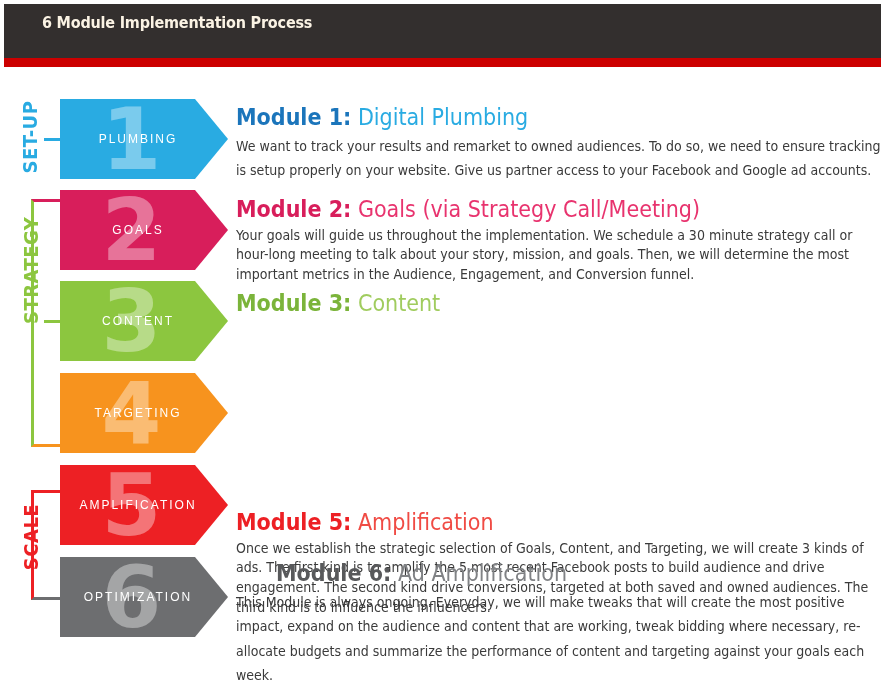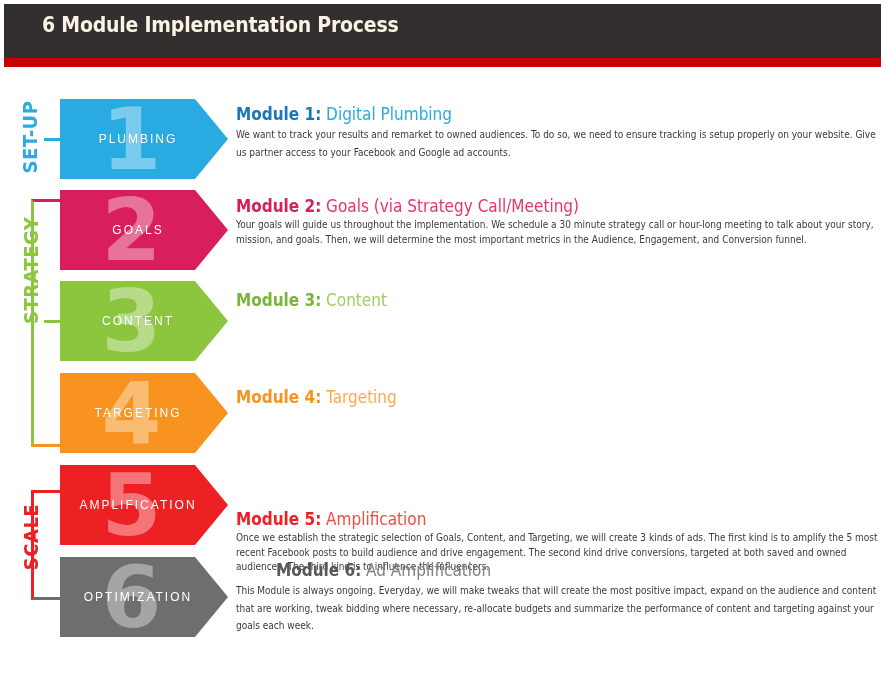--- a/index.html
+++ b/index.html
@@ -23,21 +23,21 @@
     top: 4px;
     width: 877px;
     height: 54px;
     background: #332F2E;
   }
   #header-title {
     position: absolute;
     left: 42px;
     top: 13px;
     font-family: "Liberation Sans Narrow", "DejaVu Sans Condensed", "Liberation Sans", sans-serif;
-    font-size: 21px;
+    font-size: 16px;
     font-weight: bold;
     letter-spacing: -0.2px;
     color: #FBF3E4;
     white-space: nowrap;
   }
   #header-accent {
     position: absolute;
     left: 4px;
     top: 58px;
     width: 877px;
@@ -117,34 +117,34 @@
   }
 
   
   .module-block {
     position: absolute;
     left: 236px;
     width: 646px;
   }
   .module-heading {
     font-family: "Liberation Sans Narrow", "DejaVu Sans Condensed", "Liberation Sans", sans-serif;
-    font-size: 17px;
+    font-size: 23px;
     line-height: 1.2;
     margin: 0 0 2px 0;
     white-space: nowrap;
   }
   .module-heading .mod-label {
     font-weight: bold;
   }
   .module-heading .mod-title {
     font-weight: normal;
   }
   .module-body {
     font-family: "Liberation Sans Narrow", "DejaVu Sans Condensed", "Liberation Sans", sans-serif;
-    font-size: 10px;
+    font-size: 14px;
     line-height: 1.42;
     color: #3A3A3A;
     margin: 0;
   }
   .module-body.loose { line-height: 1.75; }
 </style>
 </head>
 <body>
 
 <div id="header-bar"></div>
@@ -215,23 +215,20 @@
   <p class="module-body">Your goals will guide us throughout the implementation. We schedule a 30 minute strategy call or hour-long meeting to talk about your story, mission, and goals. Then, we will determine the most important metrics in the Audience, Engagement, and Conversion funnel.</p>
 </div>
 
 <div class="module-block" style="top:290px;">
   <p class="module-heading">
     <span class="mod-label" style="color:#7BB43A;">Module 3:</span><span class="mod-title" style="color:#A0CC5E;"> Content</span>
   </p>
 </div>
 
 <div class="module-block" style="top:387px;">
-  <p class="module-heading">
-    <span class="mod-label" style="color:#F7931E;">Module 4:</span><span class="mod-title" style="color:#FBA94C;"> Targeting</span>
-  </p>
 </div>
 
 <div class="module-block" style="top:477px;margin-top:32px;">
   <p class="module-heading">
     <span class="mod-label" style="color:#ED2024;">Module 5:</span><span class="mod-title" style="color:#F04B44;"> Amplification</span>
   </p>
   <p class="module-body">Once we establish the strategic selection of Goals, Content, and Targeting, we will create 3 kinds of ads. The first kind is to amplify the 5 most recent Facebook posts to build audience and drive engagement. The second kind drive conversions, targeted at both saved and owned audiences. The third kind is to influence the influencers.</p>
 </div>
 
 <div class="module-block" style="top:560px;">

